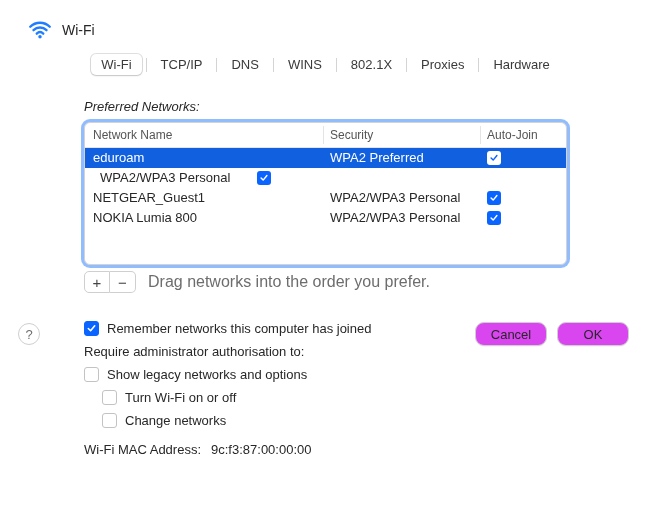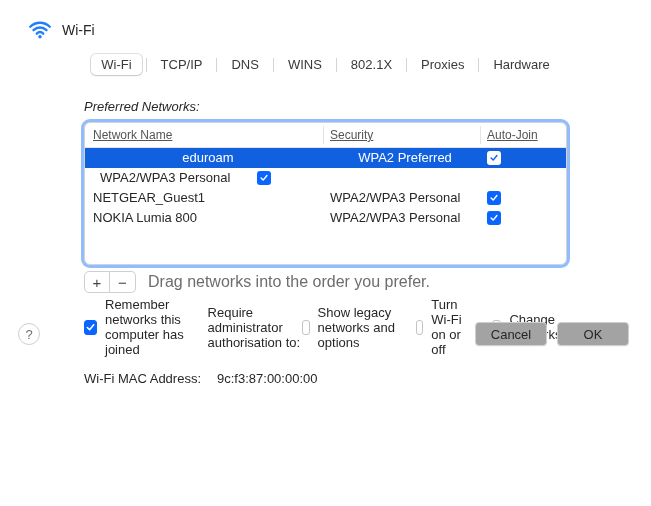--- a/index.html
+++ b/index.html
@@ -56,35 +56,34 @@
     overflow: hidden;
     border: 1px solid #d3d3d3;
     background: #fff;
   }
   .thead {
     display: flex;
     padding: 5px 24px 5px 8px;
     border-bottom: 1px solid #e4e4e4;
     font-size: 12px;
     color: #555;
-    text-decoration: underline;
   }
   .col-name { flex: 0 0 230px; }
   .col-sec  { flex: 0 0 150px; }
   .col-join { flex: 1; }
   .th-sep   { width:1px; background:#e4e4e4; margin: -2px 6px -2px 0; }
 
   .trow {
     display: flex;
     align-items: center;
     padding: 1px 8px 1px 8px;
     font-size: 13px;
     line-height: 18px;
   }
-  .trow.selected { background: #1160e0; color: #fff; text-align: center; }
+  .trow.selected { background: #1160e0; color: #fff; }
   .trow .col-join { display:flex; align-items:center; }
   .tbody-space { height: 36px; }
 
   .chk {
     width: 14px; height: 14px; border-radius: 3px;
     background: #0a64ff;
     display: inline-flex; align-items: center; justify-content: center;
   }
   .chk svg { width: 10px; height: 10px; }
   .chk-white { background: #fff; }
@@ -101,50 +100,50 @@
     border: 1px solid #cfcfcf;
     background: #fff;
     display: flex; align-items: center; justify-content: center;
     font-size: 15px; color: #444; cursor: default;
   }
   .btn-square:first-child { border-top-left-radius: 5px; border-bottom-left-radius: 5px; }
   .btn-square:nth-child(2) { border-left: none; border-top-right-radius: 5px; border-bottom-right-radius: 5px; }
   .drag-hint { font-size: 16px; color: #6d6d6d; margin-left: 12px; }
 
   
-  .opts { margin-top: 4px; display:flex; flex-direction: row; gap: 0; }
+  .opts { margin-top: 28px; display:flex; flex-direction: column; gap: 8px; }
   .opt-row { display:flex; align-items:center; gap: 8px; font-size: 13px; }
   .opt-row.indent { padding-left: 18px; }
   .cbox {
     width: 15px; height: 15px; border-radius: 3px;
     border: 1px solid #c3c3c3; background: #fff;
     display: inline-flex; align-items:center; justify-content:center;
   }
   .cbox.checked { background: #0a64ff; border-color: #0a64ff; }
   .cbox.checked svg { width:11px; height:11px; }
   .plain-label { font-size: 13px; }
 
-  .mac-row { margin-top: 14px; font-size: 13px; display: flex; gap: 16px; }
+  .mac-row { margin-top: 14px; font-size: 13px; display: flex; gap: 10px; }
 
   
   .footer {
     position: absolute; left:0; right:0; bottom: 14px;
     display: flex; align-items: center; padding: 0 22px 0 18px;
   }
   .help {
     width: 22px; height: 22px; border-radius: 50%;
     border: 1px solid #cfcfcf; color: #6f6f6f;
     display:flex; align-items:center; justify-content:center;
     font-size: 13px;
   }
   .footer-spacer { flex: 1; }
   .push-btn {
     min-width: 72px; height: 24px;
-    border: 1px solid #cfcfcf; border-radius: 4px;
-    background: #a3a3a3;
+    border: 1px solid #cfcfcf; border-radius: 9px;
+    background: #d946ef;
     font-size: 13px;
     box-shadow: 0 1px 1px rgba(0,0,0,0.04);
     margin-left: 10px;
     display:flex; align-items:center; justify-content:center;
     cursor: default;
   }
 </style>
 </head>
 <body>
 

